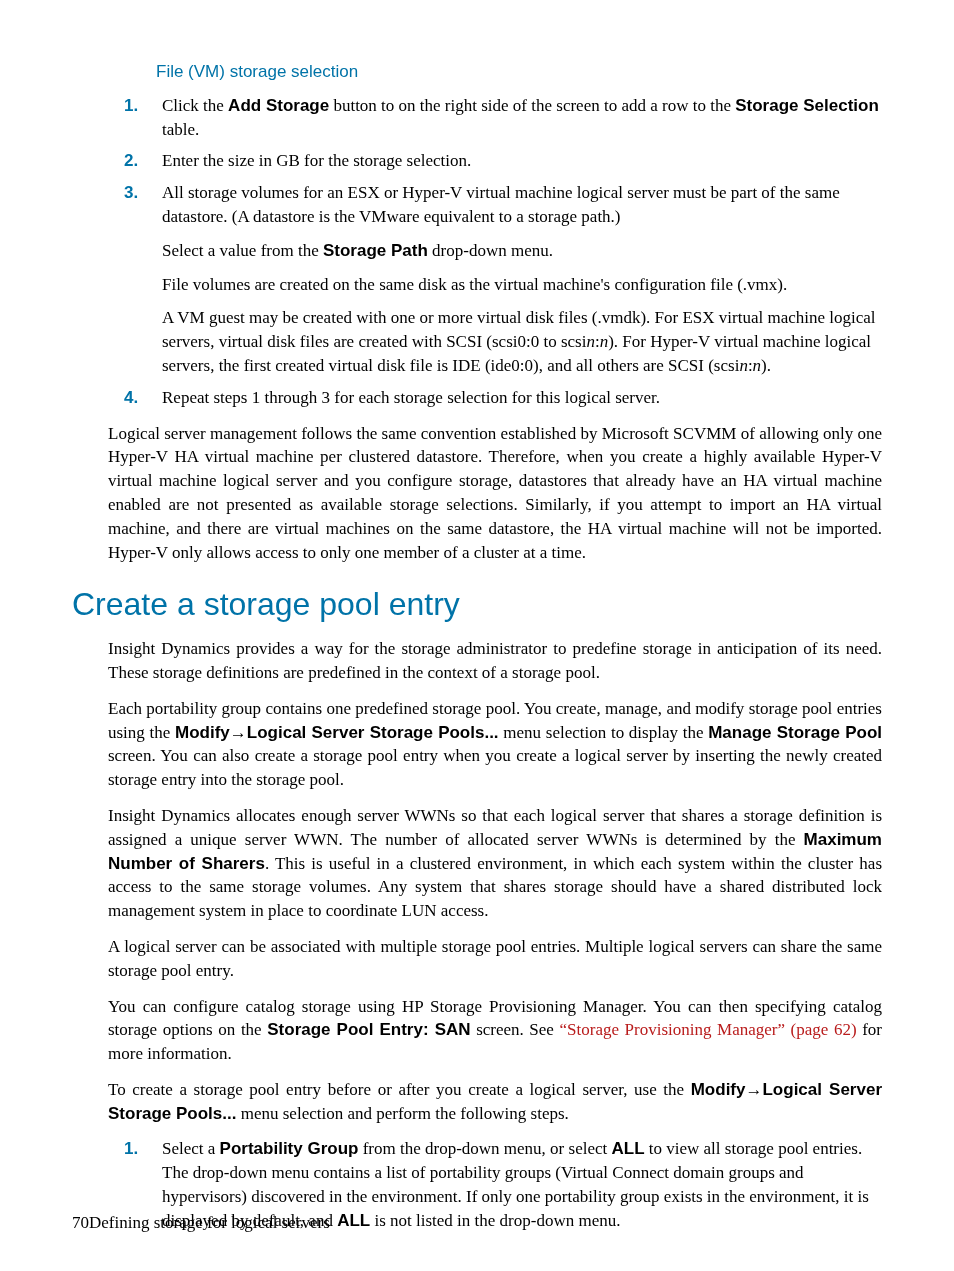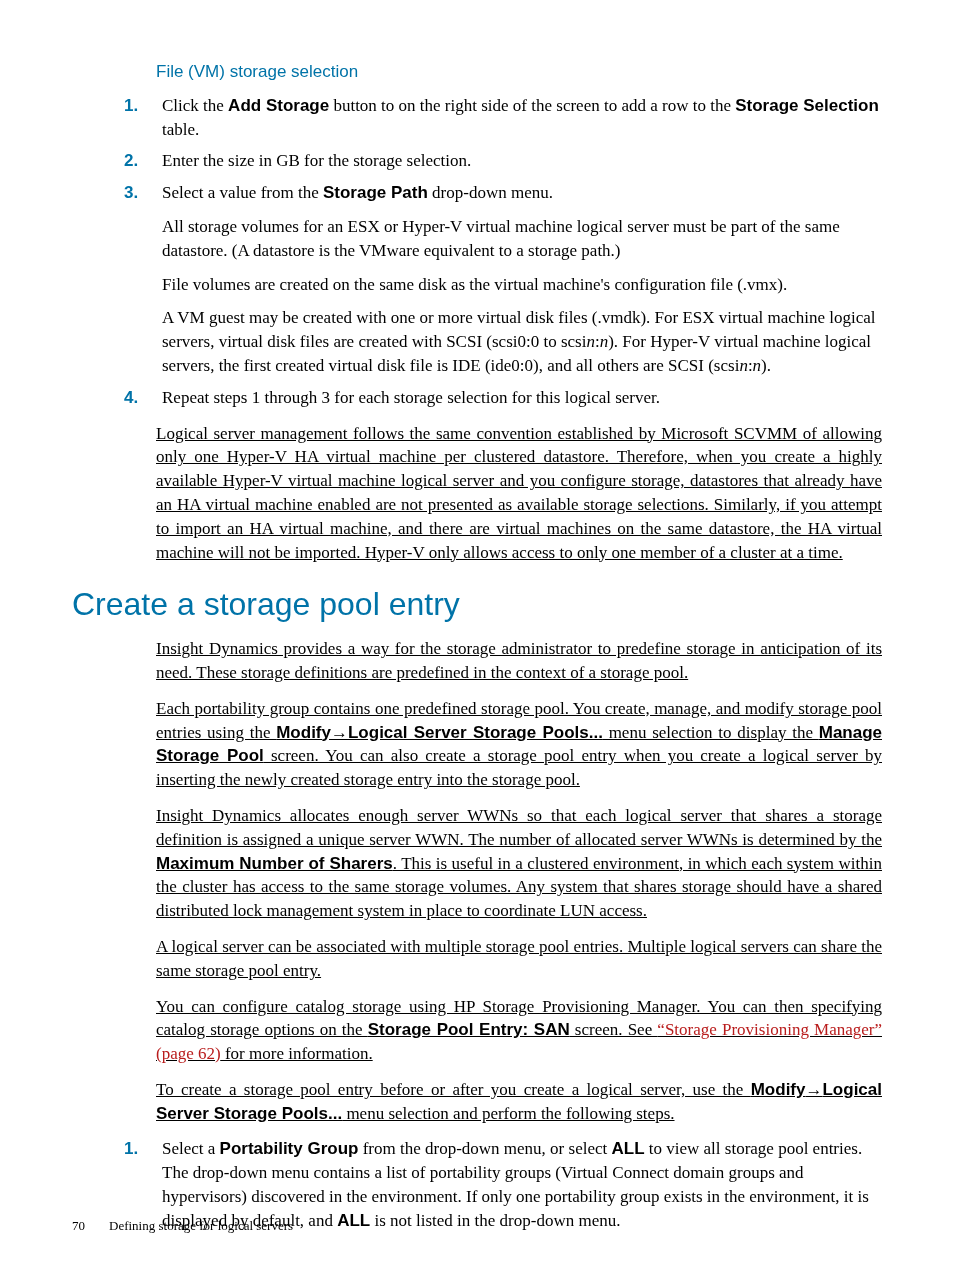--- a/index.html
+++ b/index.html
@@ -47,35 +47,34 @@
     .list-content {
       flex: 1;
     }
     .list-content p {
       margin-bottom: 10px;
     }
     .list-content p:last-child {
       margin-bottom: 0;
     }
     .body-para {
-      margin-left: 84px;
+      margin-left: 36px;
       margin-bottom: 12px;
       text-align: justify;
-      text-decoration: underline;
     }
     .bold { font-weight: bold; font-family: Arial, Helvetica, sans-serif; }
     .italic { font-style: italic; }
     .link { color: #b91c1c; }
     .footer {
       position: absolute;
       bottom: 36px;
       left: 72px;
-      font-size: 13px;
+      font-size: 17px;
       display: flex;
-      gap: 24px;
+      gap: 0;
     }
     .footer-page { }
     .footer-text { }
     .arrow { font-family: Arial, sans-serif; }
   </style>
 </head>
 <body>
 
 <div class="h4-title">File (VM) storage selection</div>
 
@@ -88,22 +87,22 @@
     </div>
     <div class="list-item">
       <div class="list-number">2.</div>
       <div class="list-content">
         <p><span>Enter the size in GB for the storage selection.</span></p>
       </div>
     </div>
     <div class="list-item">
       <div class="list-number">3.</div>
       <div class="list-content">
+        <p><span>All storage volumes for an ESX or Hyper-V virtual machine logical server must be part of the same datastore. (A datastore is the VMware equivalent to a storage path.)</span></p>
         <p><span>Select a value from the </span><span class="bold">Storage Path</span><span> drop-down menu.</span></p>
-        <p><span>All storage volumes for an ESX or Hyper-V virtual machine logical server must be part of the same datastore. (A datastore is the VMware equivalent to a storage path.)</span></p>
         <p><span>File volumes are created on the same disk as the virtual machine's configuration file (.vmx).</span></p>
         <p><span>A VM guest may be created with one or more virtual disk files (.vmdk). For ESX virtual machine logical servers, virtual disk files are created with SCSI (scsi0:0 to scsi</span><span class="italic">n</span><span>:</span><span class="italic">n</span><span>). For Hyper-V virtual machine logical servers, the first created virtual disk file is IDE (ide0:0), and all others are SCSI (scsi</span><span class="italic">n</span><span>:</span><span class="italic">n</span><span>).</span></p>
       </div>
     </div>
     <div class="list-item">
       <div class="list-number">4.</div>
       <div class="list-content">
         <p><span>Repeat steps 1 through 3 for each storage selection for this logical server.</span></p>
       </div>
     </div>

